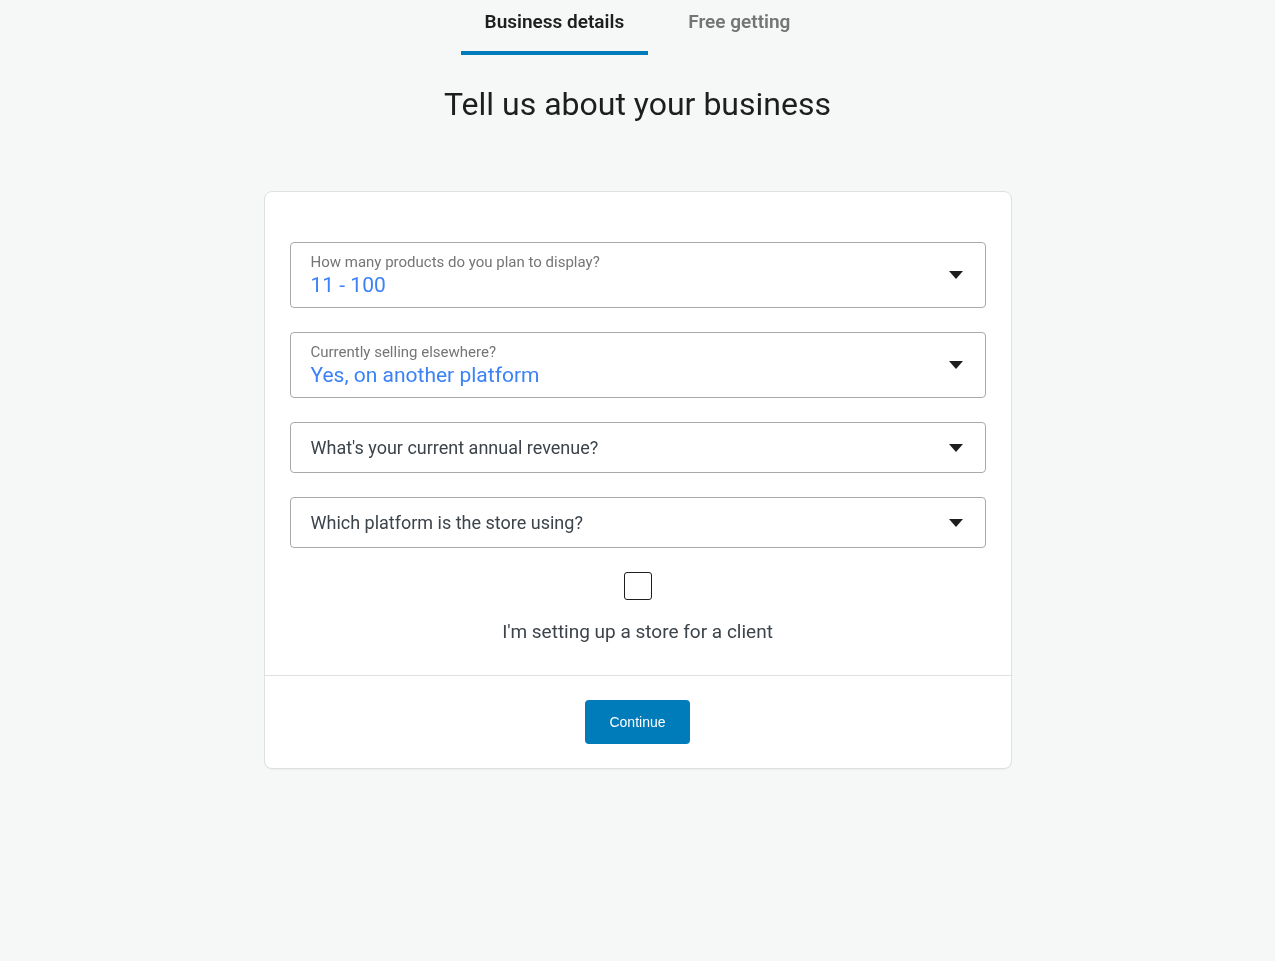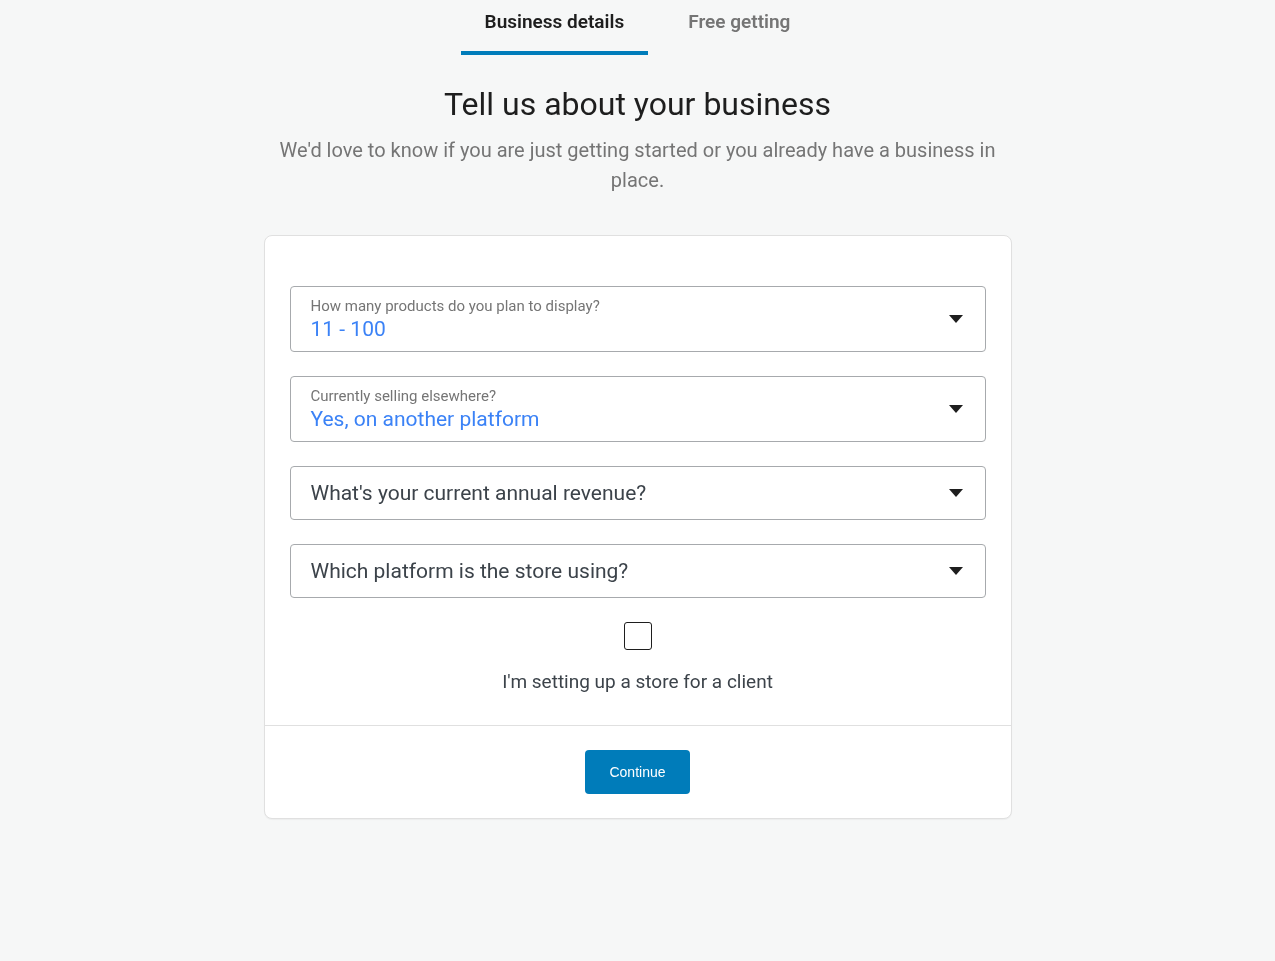--- a/index.html
+++ b/index.html
@@ -37,21 +37,21 @@
     }
     .header {
       text-align: center;
       max-width: 760px;
       margin-bottom: 40px;
     }
     .title {
       font-size: 32px;
       font-weight: 400;
       color: #1e1e1e;
-      margin-bottom: 12px;
+      margin-bottom: 28px;
     }
     .subtitle {
       font-size: 20px;
       color: #757575;
       line-height: 1.5;
       font-weight: 400;
     }
     .card {
       background: #ffffff;
       width: 748px;
@@ -77,21 +77,21 @@
     .select-label-small {
       font-size: 15px;
       color: #757575;
       margin-bottom: 2px;
     }
     .select-value {
       font-size: 21px;
       color: #3b82f6;
     }
     .select-placeholder {
-      font-size: 21px;
+      font-size: 18px;
       color: #3c434a;
     }
     .select-chevron {
       position: absolute;
       right: 22px;
       top: 50%;
       transform: translateY(-50%);
       width: 0;
       height: 0;
       border-left: 7px solid transparent;
@@ -141,21 +141,20 @@
   <div class="tab active">
     <span>Business details</span>
   </div>
   <div class="tab">
     <span>Free getting</span>
   </div>
 </div>
 
 <div class="header">
   <h1 class="title">Tell us about your business</h1>
-  <p class="subtitle">We'd love to know if you are just getting started or you already have a business in place.</p>
 </div>
 
 <div class="card">
   <div class="card-body">
 
     <div class="select-field filled">
       <div class="select-label-small">How many products do you plan to display?</div>
       <div class="select-value">11 - 100</div>
       <div class="select-chevron"></div>
     </div>

